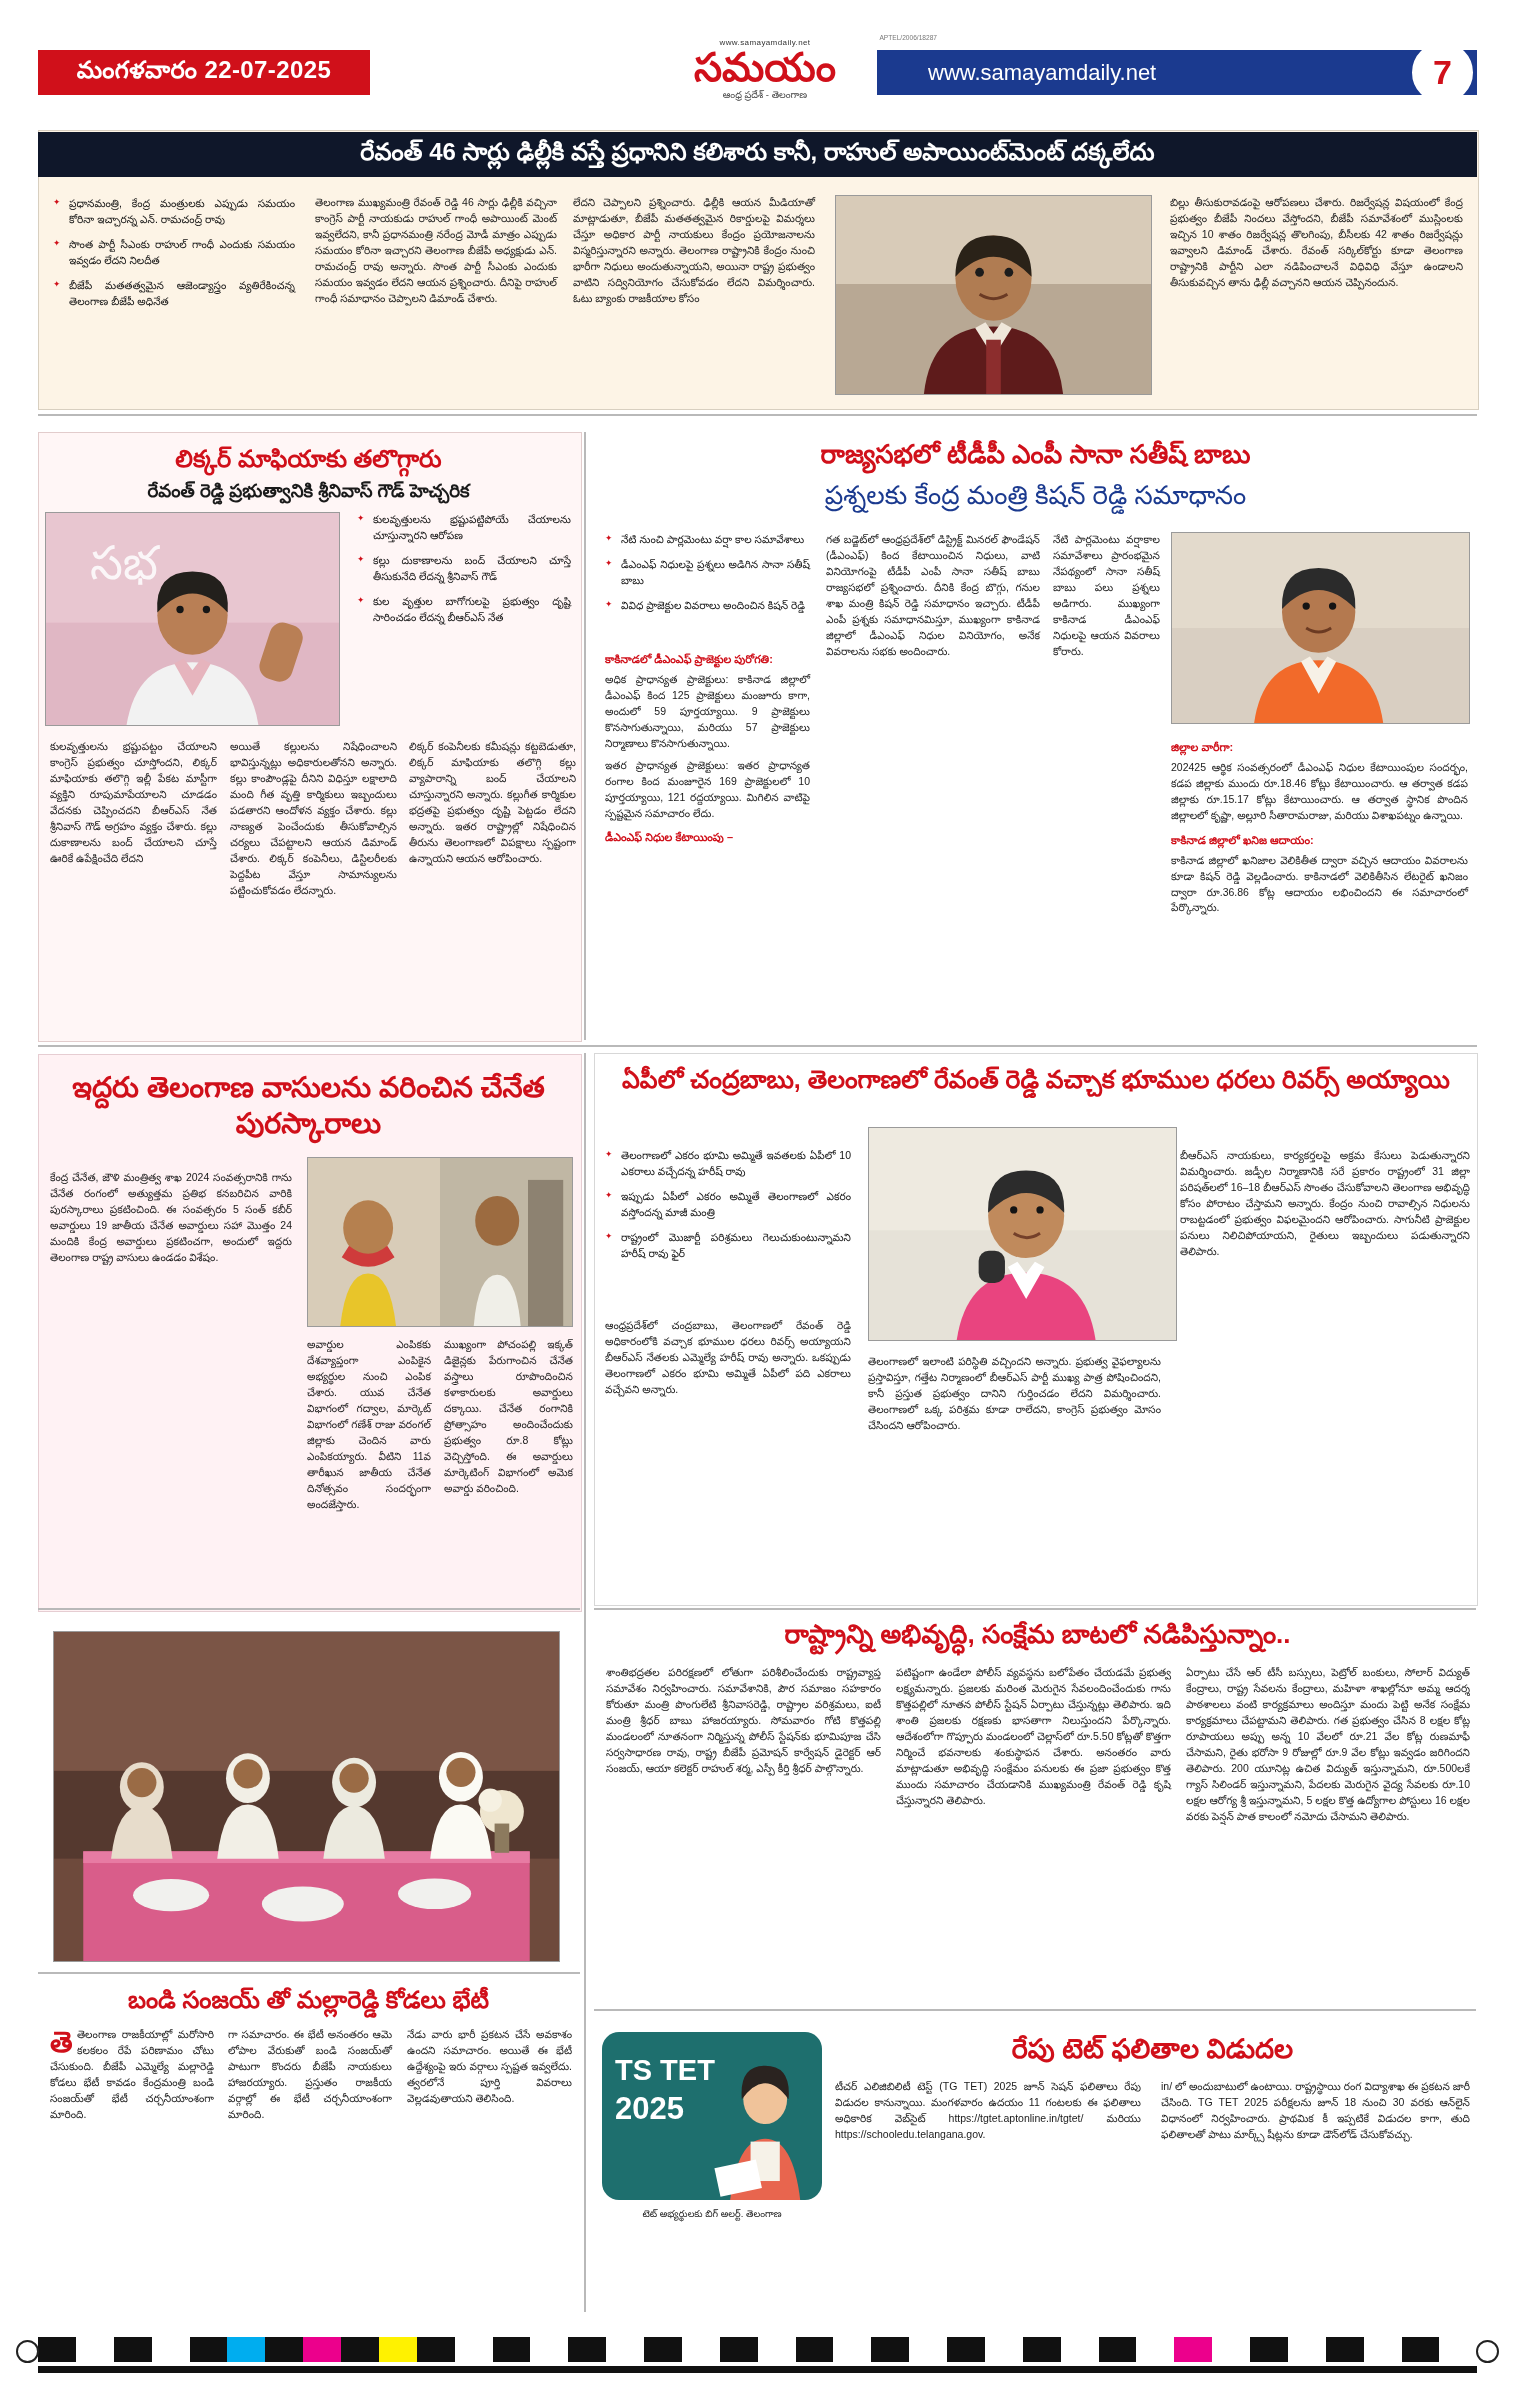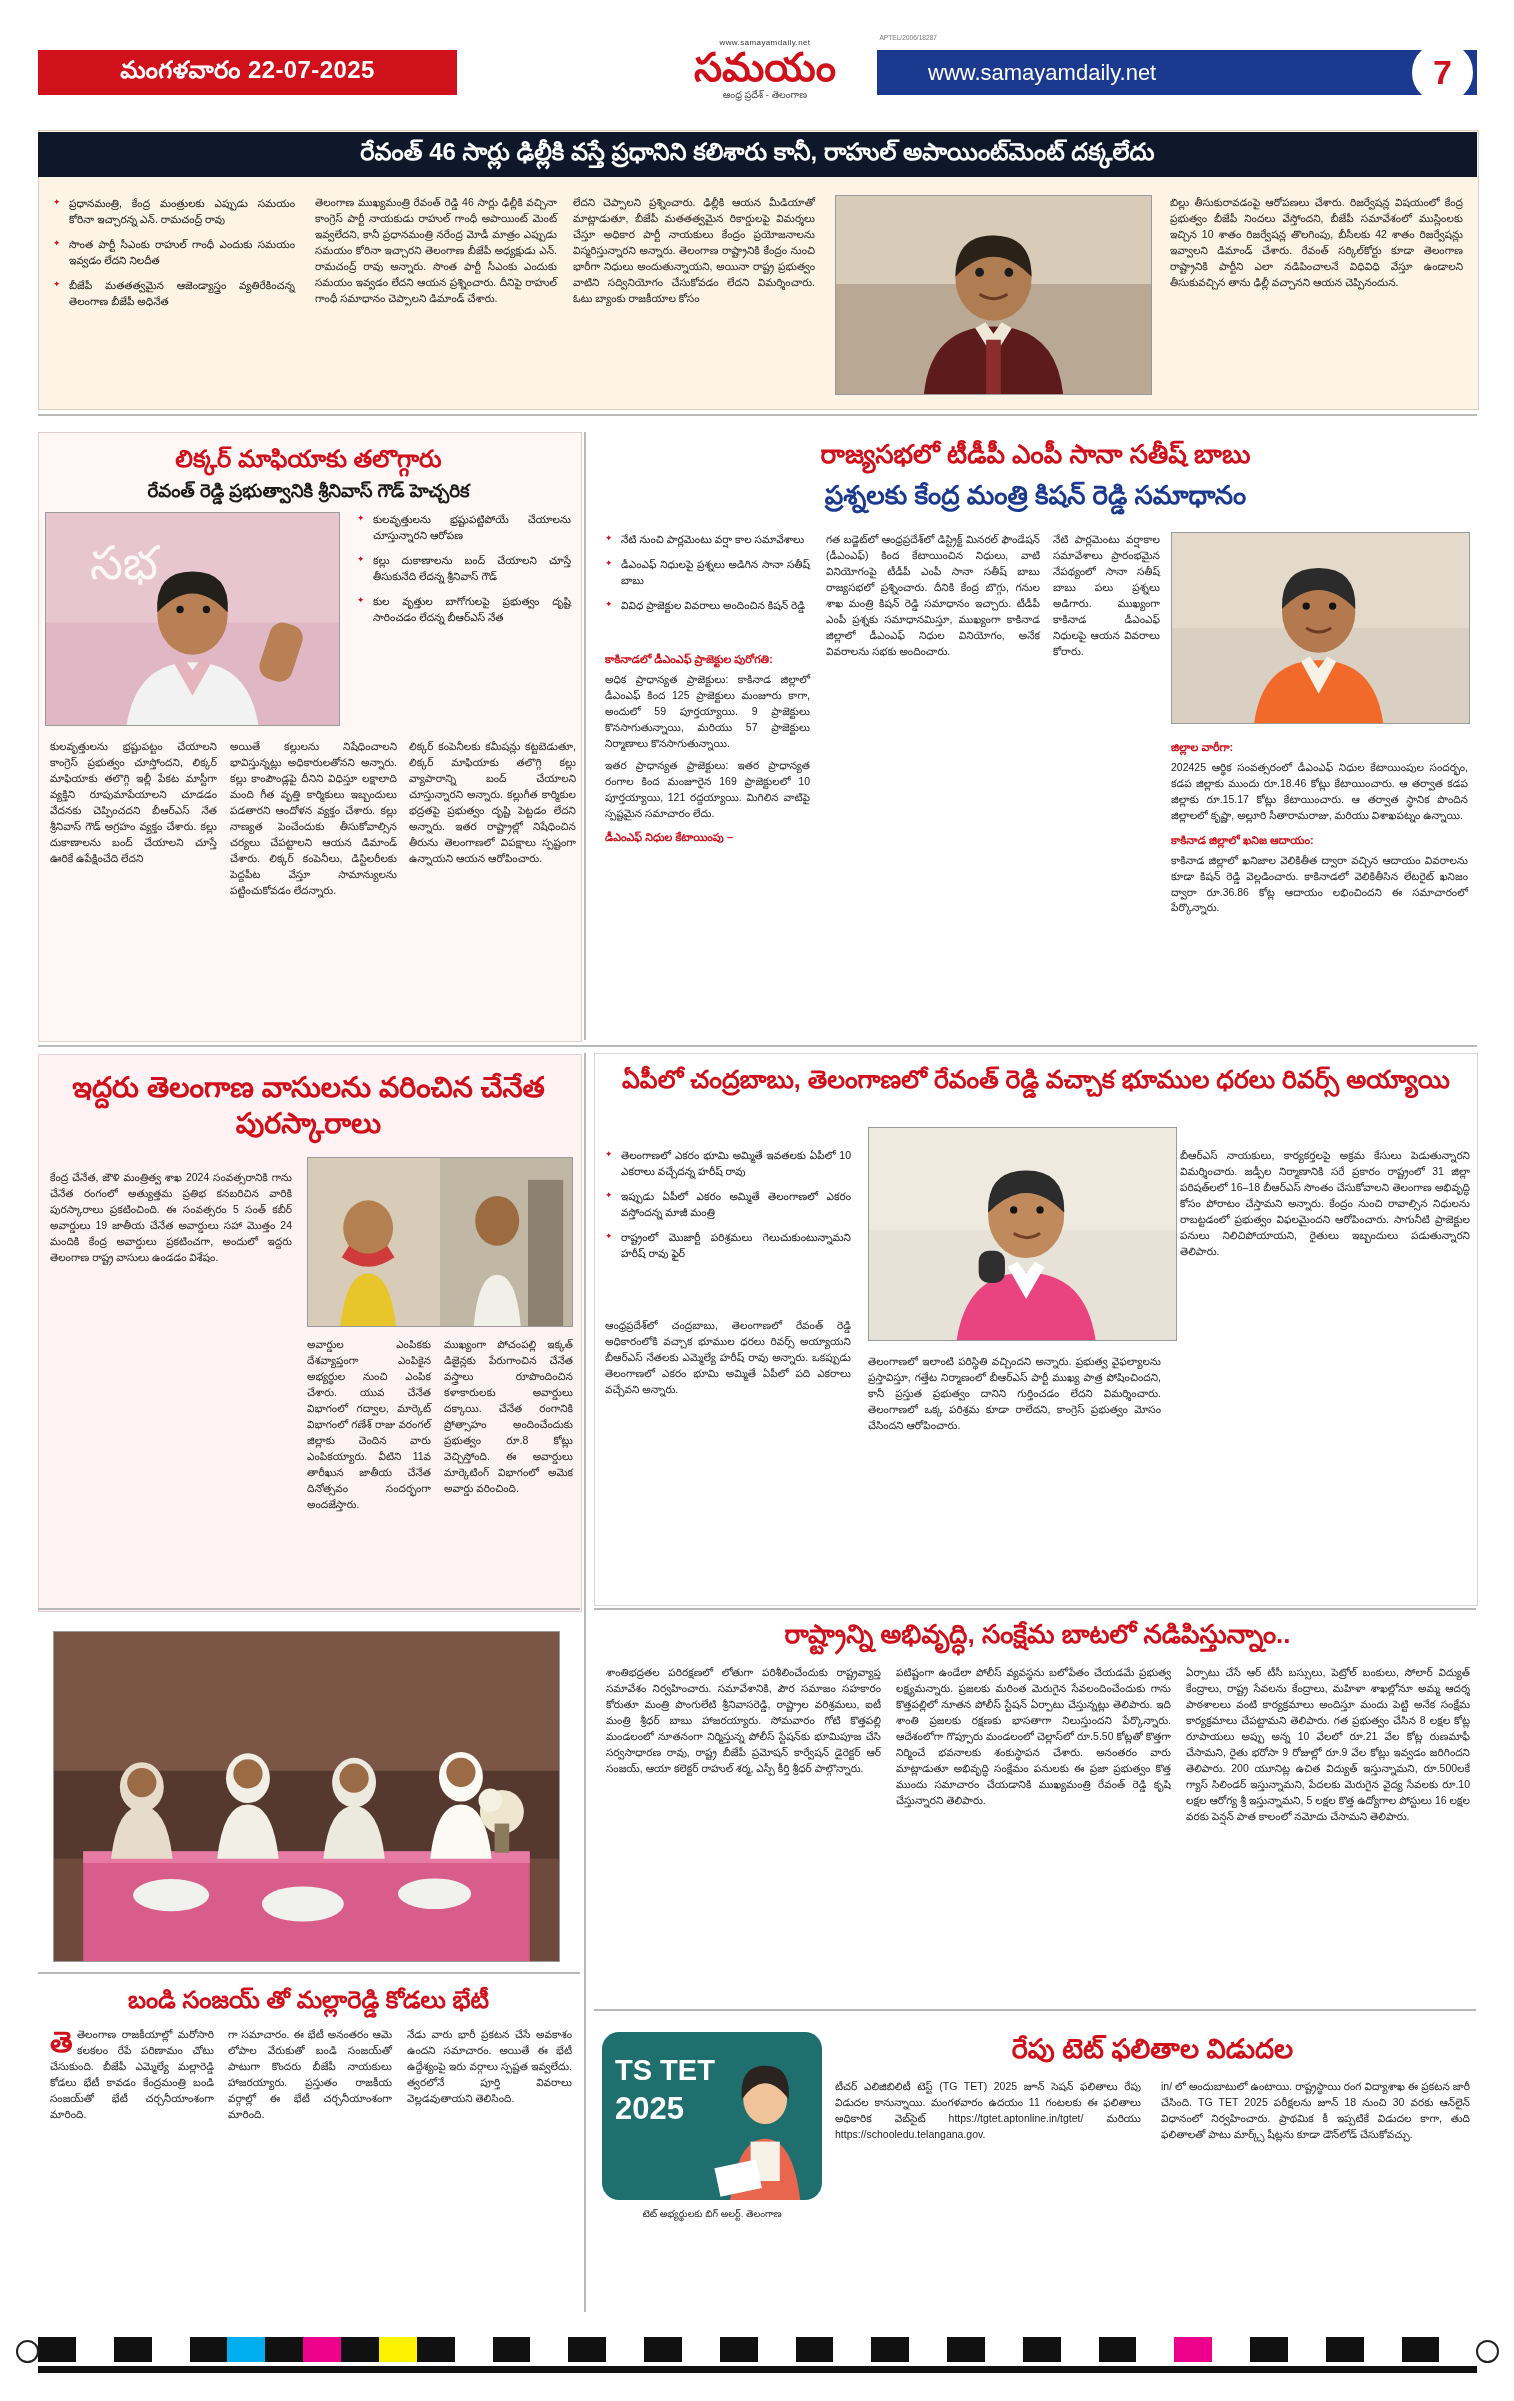--- a/index.html
+++ b/index.html
@@ -6,21 +6,21 @@
   body { font-family:"Liberation Sans", sans-serif; }
   .page {
     position:relative;
     width:1515px; height:2401px;
     background:#ffffff;
     overflow:hidden;
   }
   
   .masthead { position:absolute; left:0; top:0; width:1515px; height:124px; background:#ffffff; }
   .mast-date {
-    position:absolute; left:38px; top:50px; width:419px; height:45px;
+    position:absolute; left:38px; top:50px; width:332px; height:45px;
     background:#d0101a; color:#ffffff; font-size:24px; font-weight:bold;
     display:flex; align-items:center; justify-content:center; letter-spacing:0.4px;
   }
   .mast-logo { position:absolute; left:644px; top:38px; width:242px; text-align:center; }
   .mast-logo .lg-small { font-size:8px; color:#333; letter-spacing:0.4px; }
   .mast-logo .lg-main { font-size:40px; color:#d0101a; font-weight:bold; line-height:1.0; }
   .mast-logo .lg-sub { font-size:9.5px; color:#444; margin-top:1.5px; }
   .mast-logo .lg-code { position:absolute; right:-51px; top:-4.4px; font-size:6.6px; color:#777; }
   .mast-url {
     position:absolute; right:38px; top:50px; width:600px; height:45px;
@@ -63,21 +63,21 @@
   
   .sec2l { position:absolute; left:38px; top:432px; width:542px; height:608px; background:#fff6f6; border:0.7px solid #e2cccc; }
   .sec2l-h1 { position:absolute; left:45px; top:445px; width:527px; text-align:center; font-size:24px; font-weight:bold; color:#d0101a; }
   .sec2l-h2 { position:absolute; left:45px; top:480px; width:527px; text-align:center; font-size:18.3px; font-weight:bold; color:#1a1a1a; }
   .sec2l-photo { position:absolute; left:45px; top:512px; width:293px; height:212px; }
   .sec2l-bul { position:absolute; left:357px; top:512px; width:214px; }
   .sec2l-c1 { position:absolute; left:50px; top:739px; width:167px; }
   .sec2l-c2 { position:absolute; left:230px; top:739px; width:167px; }
   .sec2l-c3 { position:absolute; left:409px; top:739px; width:167px; }
   .sec2r-h1 { position:absolute; left:600px; top:439px; width:871px; text-align:center; font-size:26px; font-weight:bold; color:#d0101a; }
-  .sec2r-h2 { position:absolute; left:600px; top:480px; width:871px; text-align:center; font-size:26px; font-weight:bold; color:#1b3a8f; }
+  .sec2r-h2 { position:absolute; left:600px; top:480px; width:871px; text-align:center; font-size:26px; font-weight:normal; color:#1b3a8f; }
   .sec2r-bul { position:absolute; left:605px; top:532px; width:205px; }
   .sec2r-c1 { position:absolute; left:826px; top:532px; width:214px; }
   .sec2r-photo { position:absolute; left:1171px; top:532px; width:297px; height:190px; }
   .sec2r-c2 { position:absolute; left:605px; top:644px; width:205px; }
   .sec2r-c3 { position:absolute; left:1053px; top:532px; width:107px; }
   .sub-h { font-size:11px; font-weight:bold; color:#d0101a; margin:7.3px 0 4.4px; }
   .sec2r-c4 { position:absolute; left:1171px; top:732px; width:297px; }
 
   
   .sec3l { position:absolute; left:38px; top:1054px; width:542px; height:556px; background:#fff2f4; border:0.7px solid #e6cdd2; }

